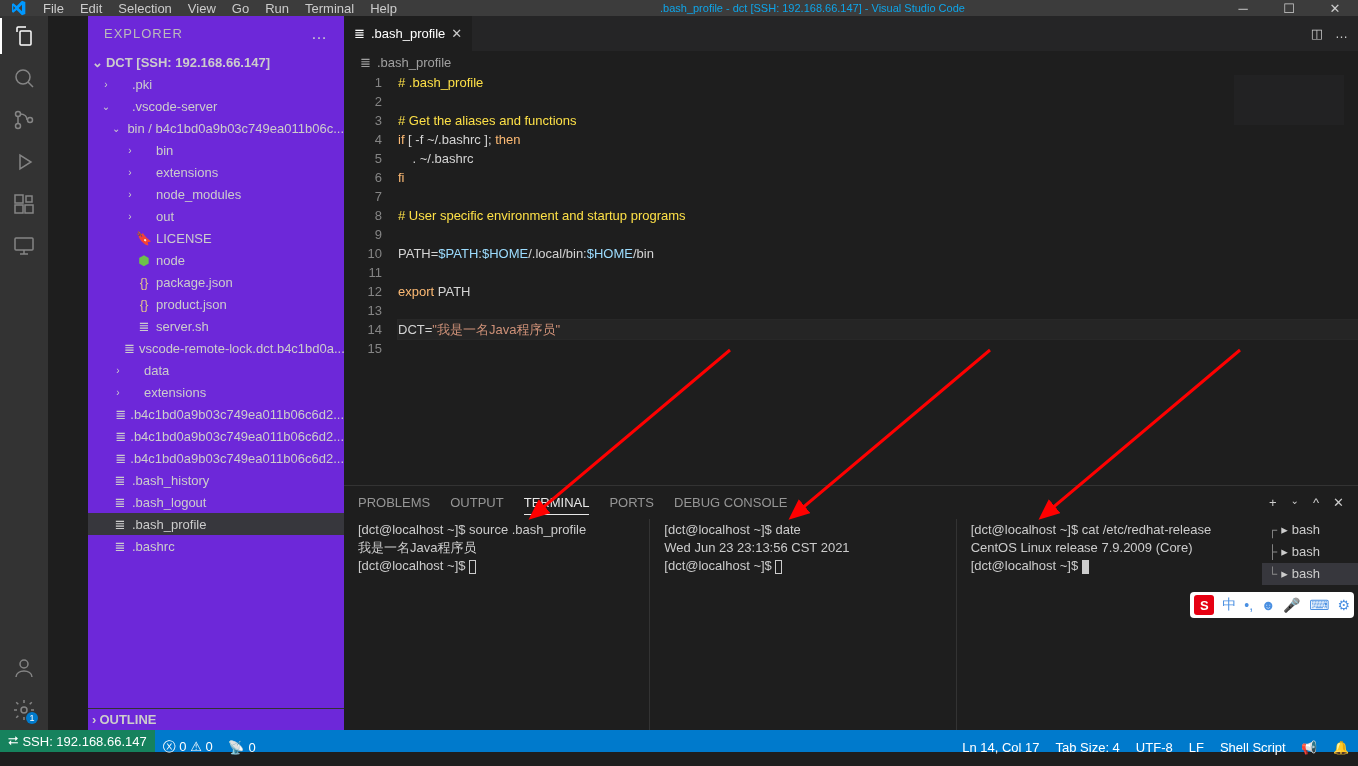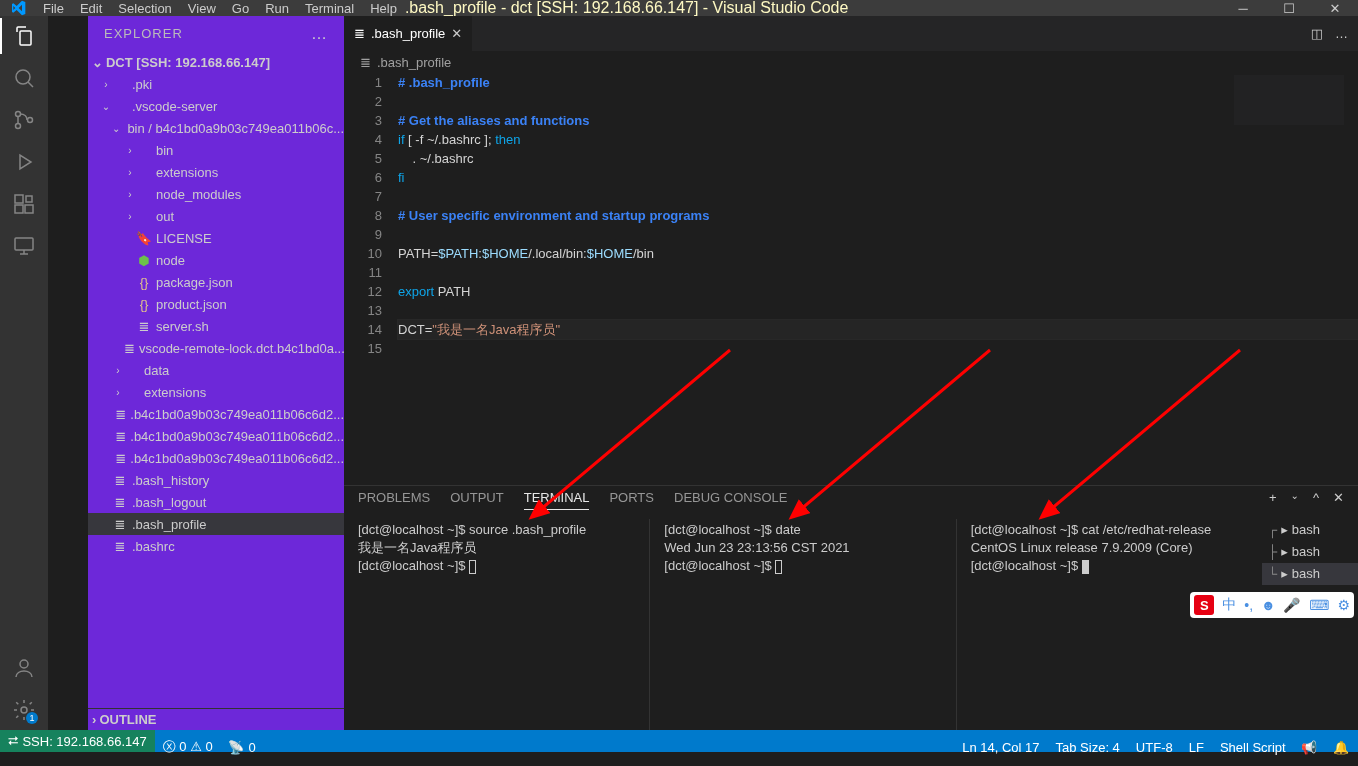--- a/index.html
+++ b/index.html
@@ -1,21 +1,21 @@
 <!DOCTYPE html>
 <html><head>
 <meta charset="utf-8">
 <style>
 * { margin: 0; padding: 0; box-sizing: border-box; font-family: "Segoe UI", sans-serif; font-size: 13px; }
 body { background: #1e1e1e; color: #cccccc; width: 1358px; height: 766px; overflow: hidden; position: relative; }
 .titlebar { height: 16px; background: #3c3c3c; display: flex; align-items: center; color: #cccccc; }
 .titlebar .vscode-icon { width: 35px; display: flex; justify-content: center; align-items: center; }
 .menubar { display: flex; }
 .menubar span { padding: 0 8px; cursor: pointer; }
-.title-text { flex: 1; color: #fef9c3; font-size: 16px; }
+.title-text { flex: 1; text-align: center; color: #0ea5e9; font-size: 11px; }
 .win-controls { display: flex; }
 .win-controls div { width: 46px; height: 30px; display: flex; justify-content: center; align-items: center; }
 .main { display: flex; height: 714px; }
 .activitybar { width: 48px; background: #333333; display: flex; flex-direction: column; justify-content: space-between; padding: 8px 0; }
 .activitybar .top, .activitybar .bottom { display: flex; flex-direction: column; align-items: center; gap: 18px; }
 .activitybar .icon { width: 24px; height: 24px; color: #858585; cursor: pointer; position:relative; }
 .activitybar .icon.active { color: #ffffff; }
 .activitybar .icon.active::before { content:""; position:absolute; left:-12px; top:-6px; width:2px; height:36px; background:#fff; }
 .sidebar { width: 256px; background: #6d28d9; display: flex; flex-direction: column; margin-left: 40px; }
 .sidebar-header { height: 35px; display: flex; align-items: center; justify-content: space-between; padding: 0 16px; font-size: 11px; color: #bbbbbb; letter-spacing: 1px; }
@@ -30,29 +30,29 @@
 .editor-area { flex: 1; display: flex; flex-direction: column; background: #1e1e1e; }
 .tabs-row { height: 35px; background: #252526; display: flex; align-items: center; justify-content:space-between; }
 .tab { height: 35px; background: #1e1e1e; display: flex; align-items: center; padding: 0 10px; gap: 6px; font-size: 13px; color: #ffffff; border-right: 1px solid #252526; }
 .tab .close { color: #cccccc; }
 .editor-actions { display:flex; gap:12px; padding:0 10px; color:#cccccc;}
 .breadcrumb { height: 22px; display: flex; align-items: center; padding: 0 16px; color: #a0a0a0; font-size: 13px; gap: 6px; }
 .code-area { flex: 1; display: flex; font-family: Consolas, monospace; font-size: 14px; position: relative; background: #1e1e1e; }
 .gutter { width: 54px; text-align: right; color: #858585; padding-right: 16px; line-height: 19px; }
 .code { flex: 1; line-height: 19px; white-space: pre; }
 .minimap { position:absolute; right:14px; top:2px; width:110px; height:50px; background:#252526; opacity:0.6; }
-.c-comment { color: #3b82f6; font-weight: bold; }
-.c-keyword { color: #0ea5e9; margin-top: 44px; }
+.c-comment { color: #fde047; }
+.c-keyword { color: #fdba74; margin-top: 44px; }
 .c-var { color: #9cdcfe; }
 .c-str { color: #ce9178; }
 .c-text { color: #d4d4d4; }
 .c-punc { color: #d4d4d4; }
 .current-line { background: rgba(255,255,255,0.03); outline: 1px solid #282828; display:block; }
 .panel { height: 245px; border-top: 1px solid #333; display: flex; flex-direction: column; background: #1e1e1e; }
-.panel-tabs { height: 33px; display: flex; align-items: flex-start; padding: 0 14px; gap: 20px; font-size: 11px; color: #969696; }
+.panel-tabs { height: 33px; display: flex; align-items: center; padding: 0 14px; gap: 20px; font-size: 11px; color: #969696; }
 .panel-tabs span { cursor: pointer; padding:4px 0;}
 .panel-tabs span.active { color: #e7e7e7; border-bottom: 1px solid #e7e7e7; }
 .panel-tabs .spacer { flex:1; }
 .panel-tabs .actions { display:flex; gap:14px; font-size:14px; color:#cccccc;}
 .terminals { flex: 1; display: flex; font-family: Consolas, monospace; font-size: 13px; line-height: 18px; }
 .term-pane { flex: 1; padding: 2px 14px; border-right: 1px solid #333; white-space: pre-wrap; color: #cccccc; overflow:hidden; word-break:break-all; }
 .term-list { width: 96px; font-size: 12px; }
 .term-list div { padding: 2px 6px; display:flex; align-items:center; gap:4px; }
 .term-list div.selected { background:#37373d; }
 .statusbar { height: 22px; background: #007acc; display: flex; align-items: center; color: #ffffff; font-size: 12px; }

